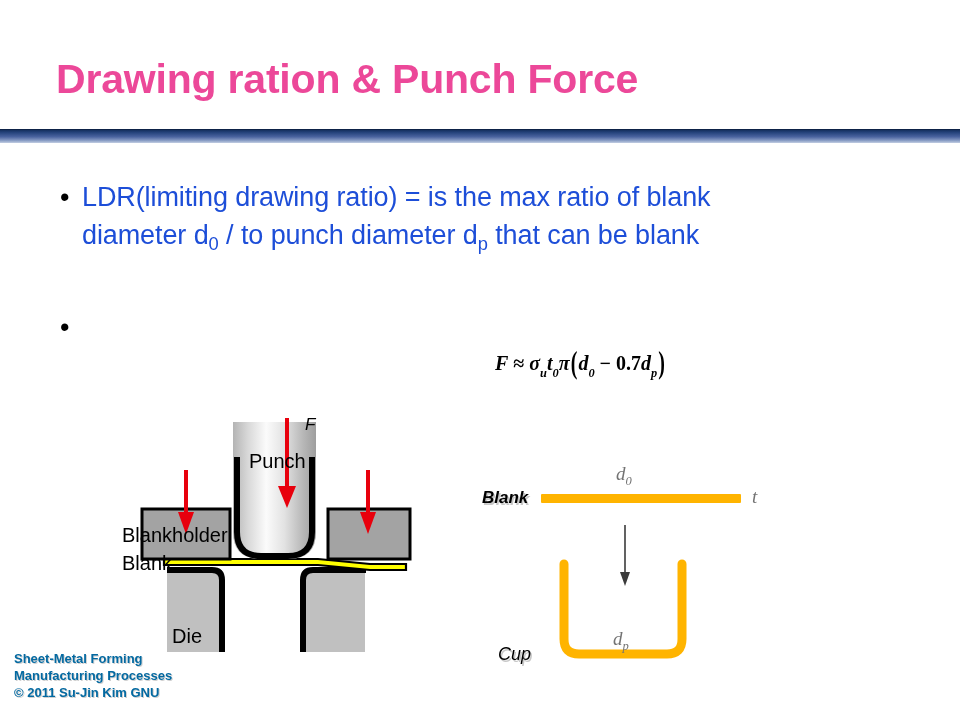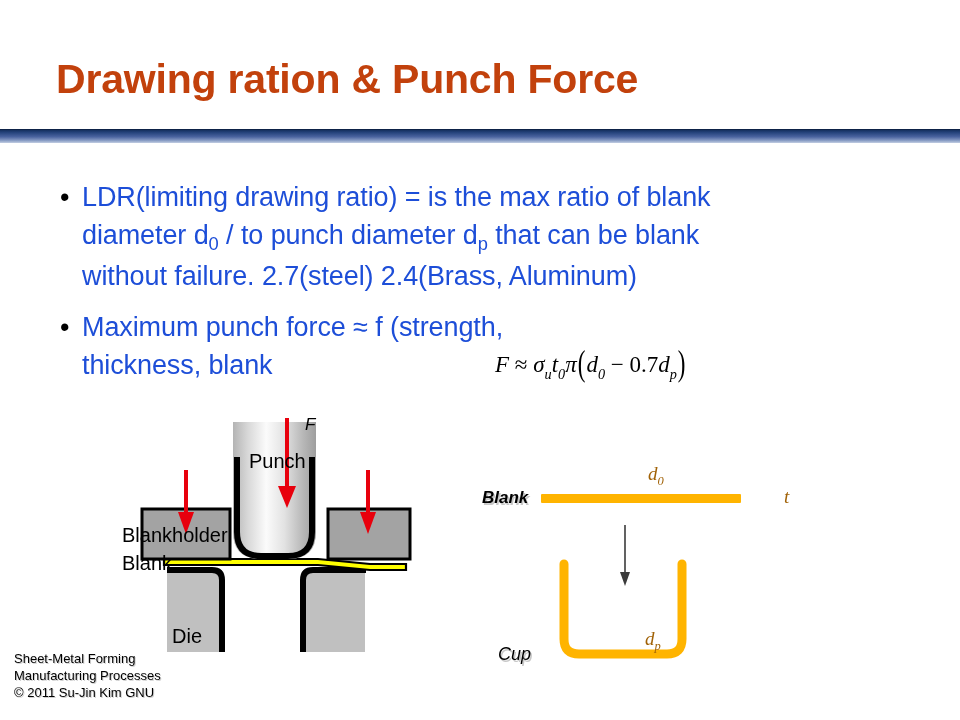--- a/index.html
+++ b/index.html
@@ -13,21 +13,21 @@
     position: relative;
   }
 
   
   #slide-title {
     position: absolute;
     left: 56px; top: 58px;
     width: 860px;
     font-size: 41px;
     font-weight: bold;
-    color: #c2410c;
+    color: #ec4899;
     letter-spacing: -0.2px;
     line-height: 1.05;
     white-space: nowrap;
   }
 
   
   #title-divider {
     position: absolute;
     left: 0; top: 130px;
     width: 960px; height: 13px;
@@ -63,23 +63,24 @@
   #bullet-1 { left: 60px; top: 178px; width: 860px; }
   #bullet-2 { left: 60px; top: 308px; width: 560px; }
 
   sub { font-size: 0.68em; vertical-align: baseline; position: relative; top: 6px; }
 
   
   #formula {
     position: absolute;
     left: 495px; top: 352px;
     font-family: "Liberation Serif", serif;
-    font-size: 23px;
-    color: #000;
-    white-space: nowrap;
+    font-size: 20px;
+    color: #000;
+    white-space: nowrap;
+    font-weight: bold;
   }
   #formula .it { font-style: italic; }
   #formula .paren {
     display: inline-block;
     transform: scaleY(1.55);
     font-style: normal;
     margin: 0 1px;
     position: relative;
     top: -1px;
   }
@@ -119,58 +120,55 @@
     font-size: 17px;
     color: #000;
     text-shadow: 1.5px 1.5px 0 #c8c8c8;
     white-space: nowrap;
     position: absolute;
   }
   .math-italic {
     font-family: "Liberation Serif", serif;
     font-style: italic;
     font-size: 19px;
-    color: #a16207;
-    white-space: nowrap;
-    position: absolute;
-    margin-left: 32px;
+    color: #737373;
+    white-space: nowrap;
+    position: absolute;
   }
   .math-italic sub { font-size: 0.66em; top: 5px; }
 
   
   #footer {
     position: absolute;
     left: 14px; top: 650px;
     font-size: 13px;
-    font-weight: normal;
+    font-weight: bold;
     line-height: 17px;
-    color: #000000;
+    color: #0369a1;
     text-shadow: 1px 1px 0 #d0d0d0;
   }
 </style>
 </head>
 <body>
 
 <div id="slide-title">Drawing ration &amp; Punch Force</div>
 <div id="title-divider-topline"></div>
 <div id="title-divider"></div>
 
 <div class="bullet-row" id="bullet-1">
   <div class="bullet-dot">•</div>
   <div class="bullet-text">
     <div><span>LDR(limiting drawing ratio) = is the max ratio of blank</span></div>
     <div><span>diameter d</span><sub>0</sub><span> / to punch diameter d</span><sub>p</sub><span> that can be blank</span></div>
-    <div><span>without failure. 2.7(steel) 2.4(Brass, Aluminum)</span></div>
   </div>
 </div>
 
 <div class="bullet-row" id="bullet-2">
   <div class="bullet-dot">•</div>
   <div class="bullet-text">
-    <div><span>Maximum punch force ≈ f (strength, thickness, blank</span></div>
   </div>
 </div>
 
 <div id="formula"><span class="it">F</span>&nbsp;<span>≈</span>&nbsp;<span class="it">σ</span><sub>u</sub><span class="it">t</span><sub>0</sub><span class="it">π</span><span class="paren">(</span><span class="it">d</span><sub>0</sub>&nbsp;<span>−</span>&nbsp;<span>0.7</span><span class="it">d</span><sub>p</sub><span class="paren">)</span></div>
 
 <div id="press-diagram">
   <svg width="340" height="268" viewBox="0 0 340 268" xmlns="http://www.w3.org/2000/svg">
 
     <defs>
       <linearGradient id="punchGrad" x1="0" y1="0" x2="1" y2="0">

